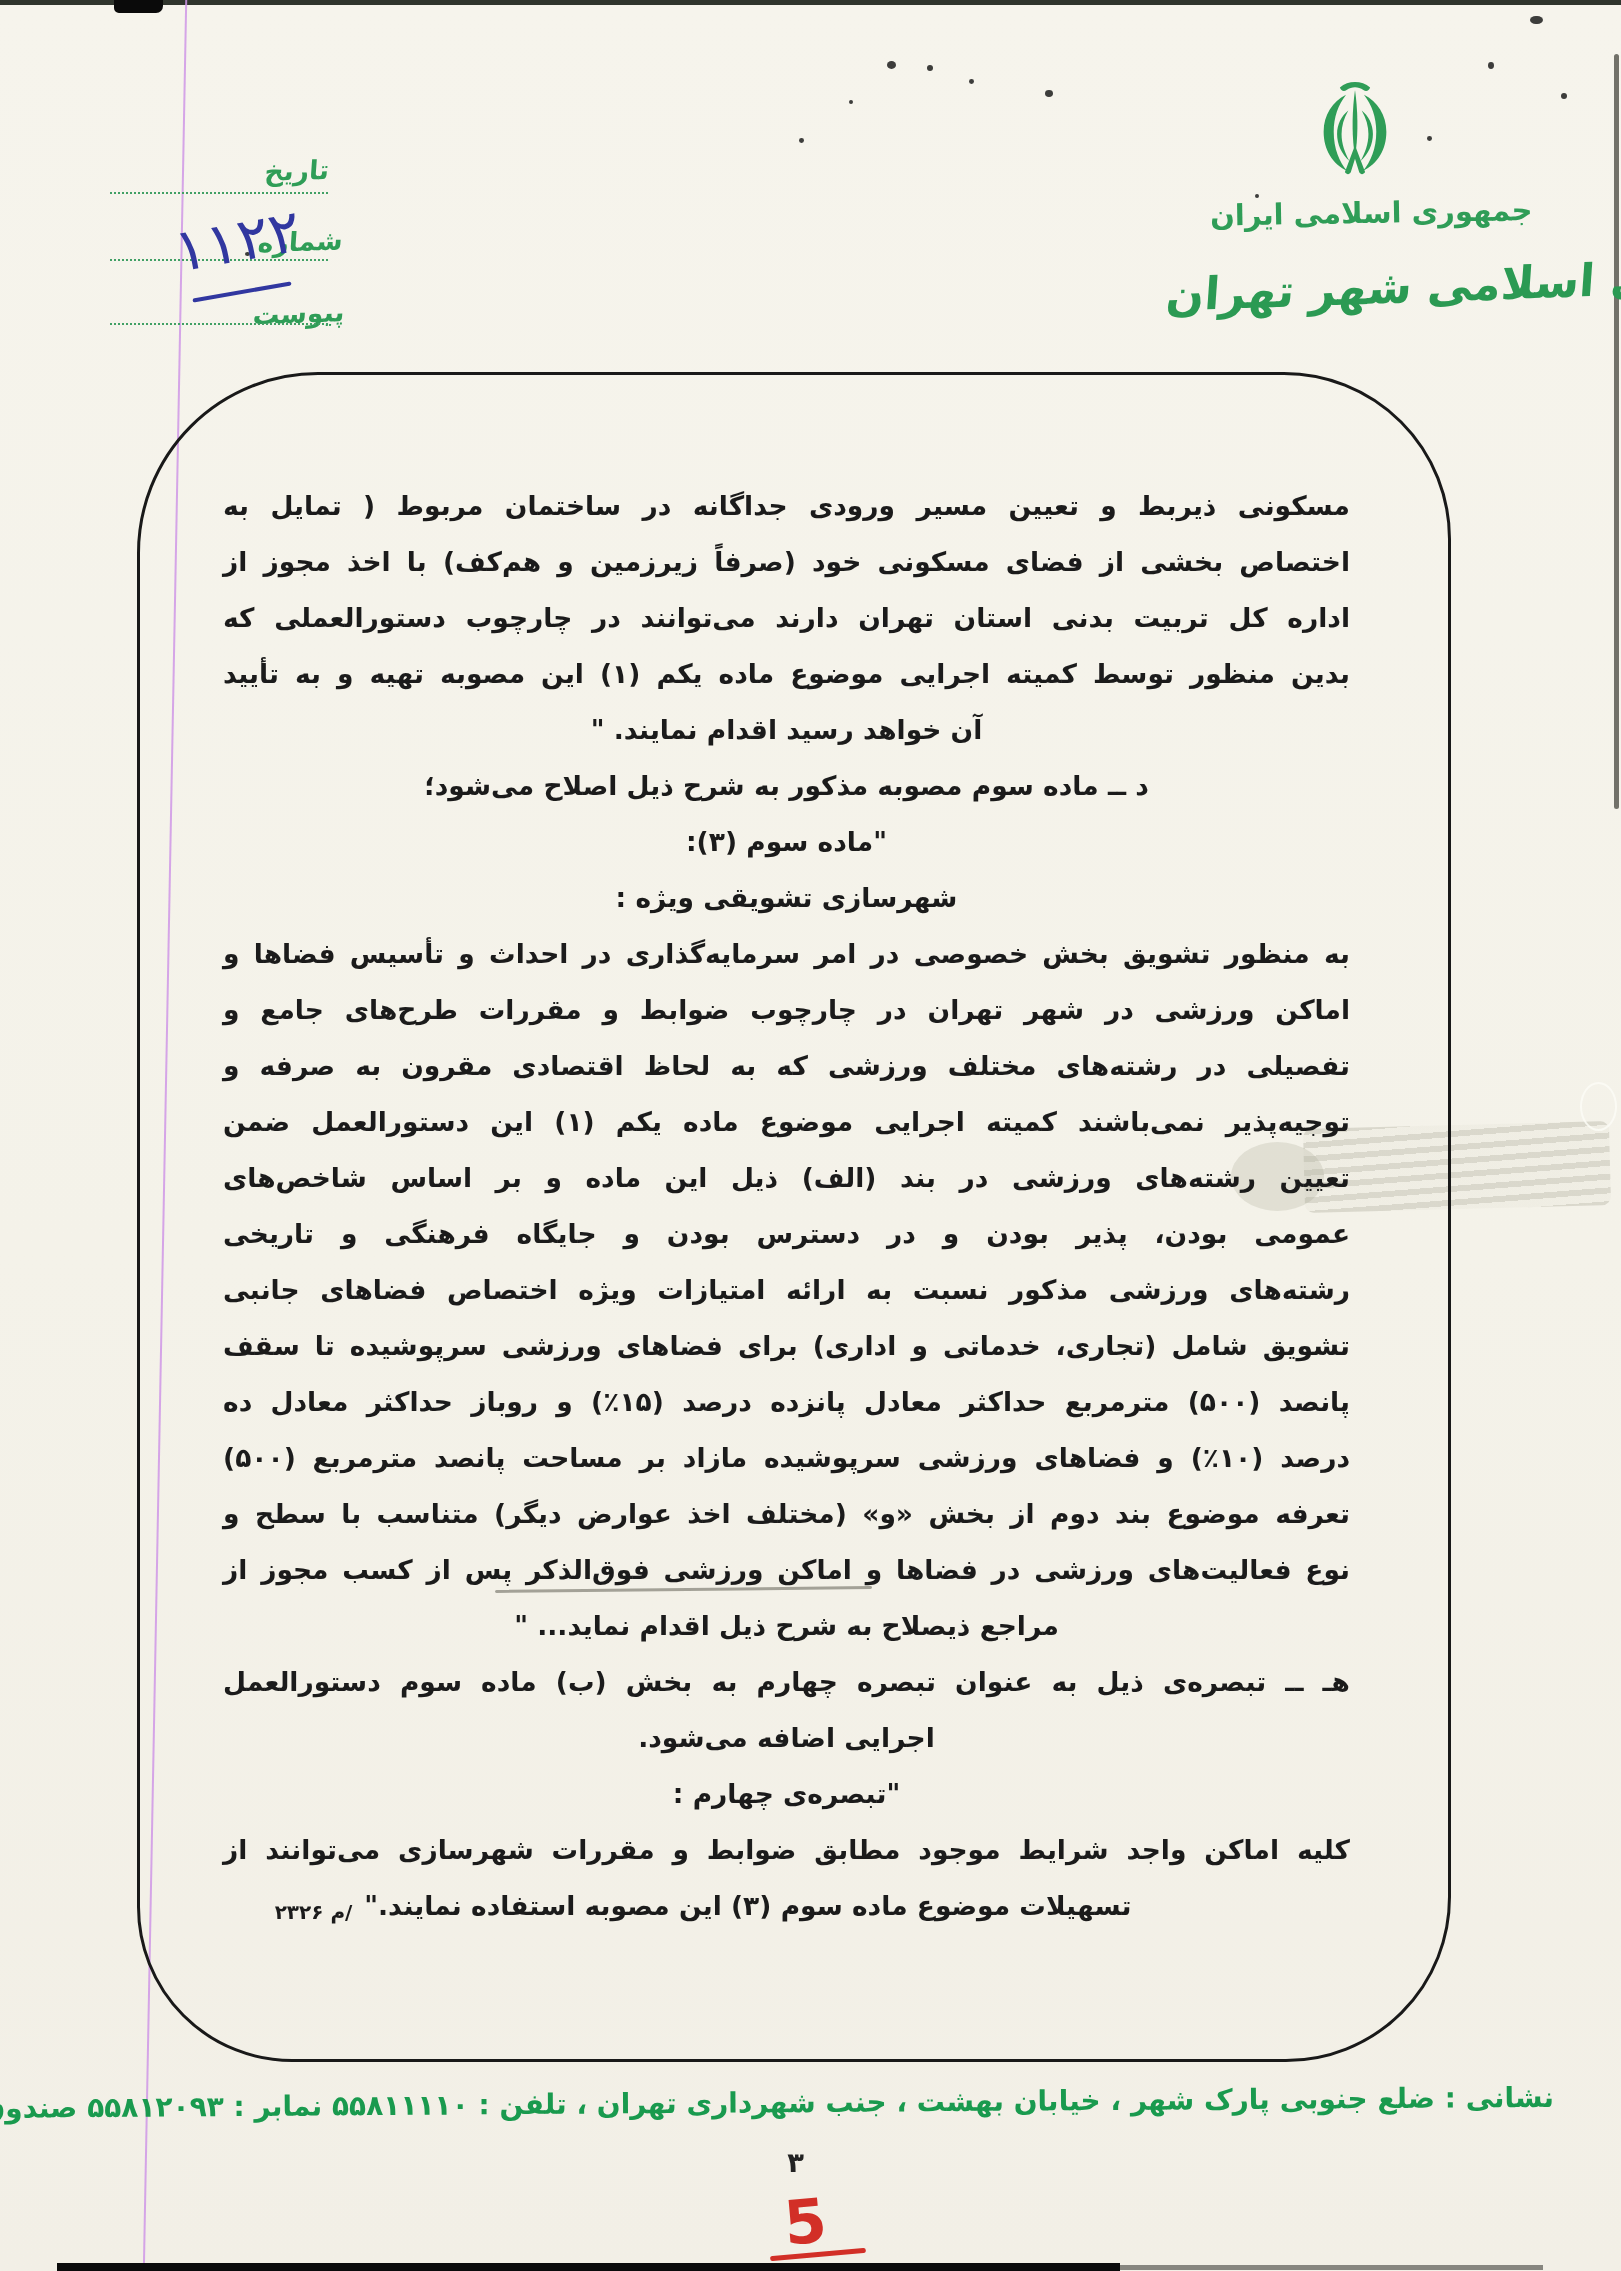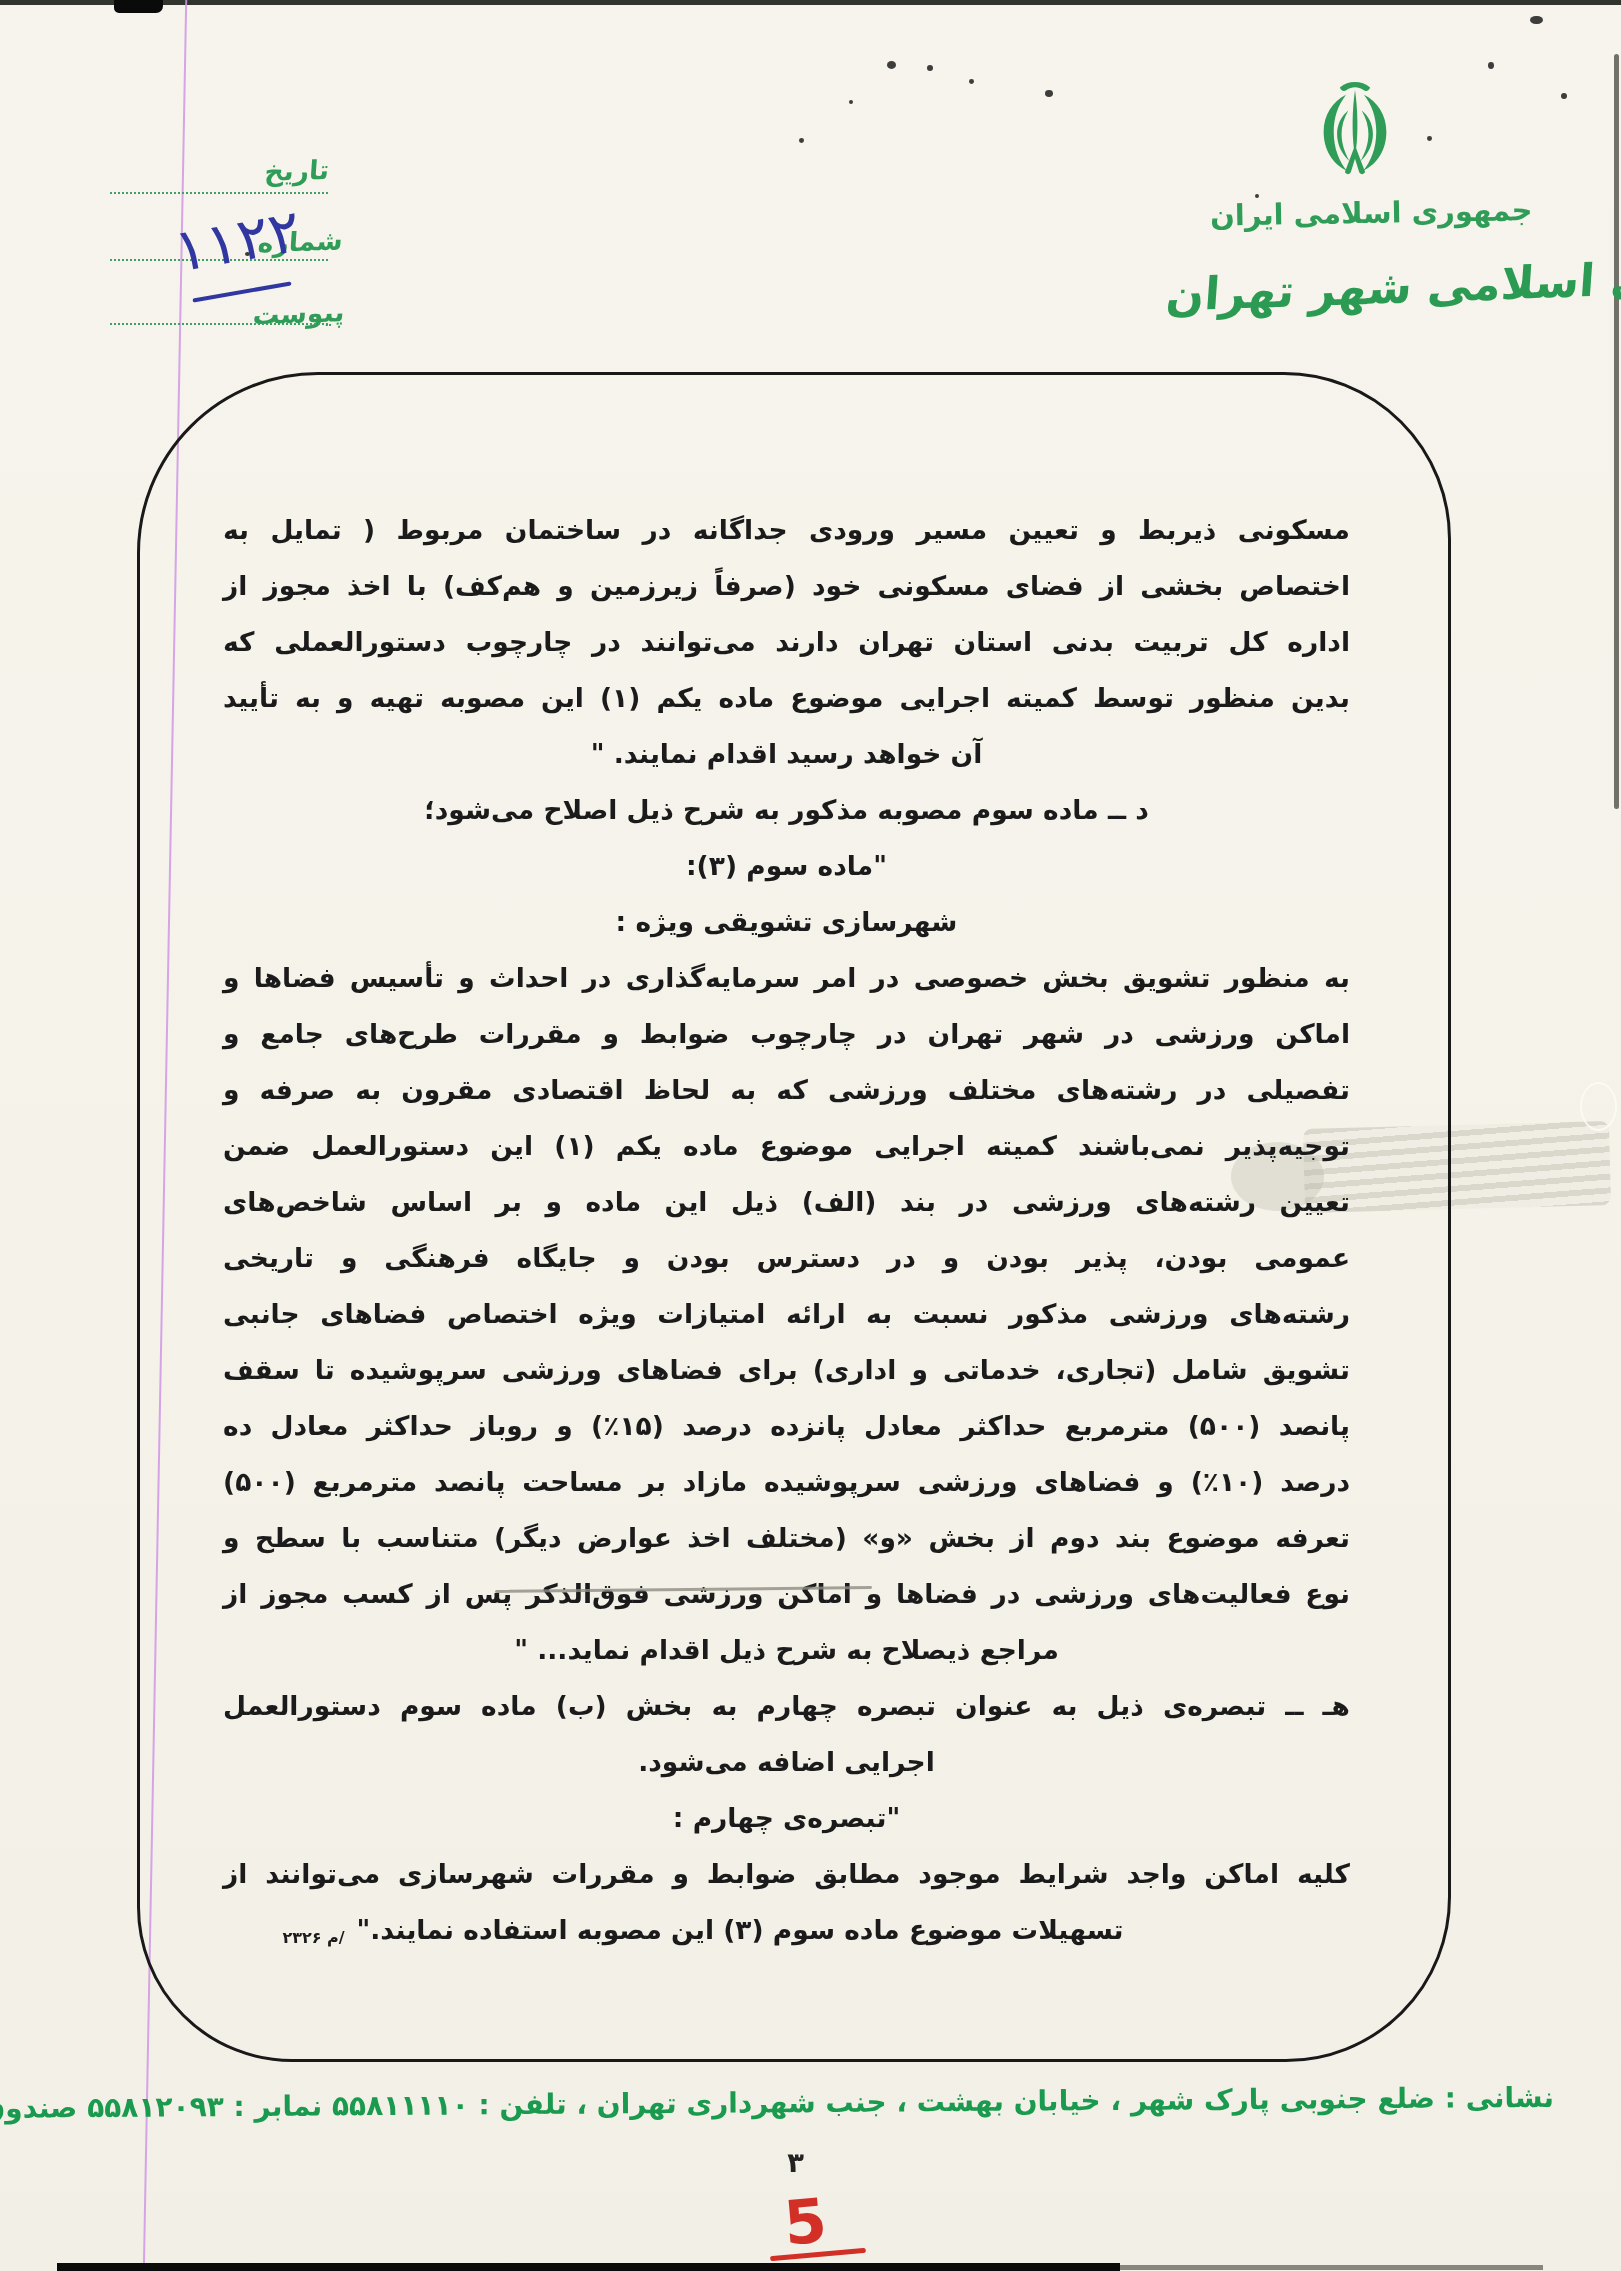--- a/index.html
+++ b/index.html
@@ -37,26 +37,26 @@
   .lbl-number{left:258px;top:226px;width:71px;}
   .lbl-attach{left:253px;top:298px;width:76px;}
   .dotline{width:218px;height:0;border-bottom:2.9px dotted #41a065;}
   .dot1{left:110px;top:192px;} .dot2{left:110px;top:259px;} .dot3{left:110px;top:323px;}
   .hand-number{left:174px;top:206px;font-size:59px;color:#3137a0;transform:rotate(-10deg);
     white-space:nowrap;letter-spacing:3.9px;}
   .hand-underline{left:192px;top:290px;width:100px;height:3.9px;background:#3137a0;border-radius:2px;transform:rotate(-10deg);}
   
   .frame{left:137px;top:372px;width:1308px;height:1684px;border:3.9px solid #191919;
     border-radius:181px 167px 165px 155px;}
-  .bodytext{left:223px;top:502px;width:1127px;direction:rtl;color:#1b1b1b;}
+  .bodytext{left:223px;top:478px;width:1127px;direction:rtl;color:#1b1b1b;}
   .ln{height:56px;line-height:56px;font-size:26.5px;font-weight:bold;}
   .ln.j{text-align:justify;text-align-last:justify;}
   .ln.r{text-align:center;white-space:nowrap;}
   .ln.indent{padding-right:167px;}
-  .note{font-size:16px;font-weight:bold;position:relative;top:3.9px;margin-right:11.8px;}
+  .note{font-size:20px;font-weight:bold;position:relative;top:3.9px;margin-right:11.8px;}
   .pencil-underline{left:495px;top:1588px;width:377px;height:2.9px;background:#8e8d82;opacity:.8;
     border-radius:2px;transform:rotate(-.6deg);}
   
   .footer-address{left:69px;top:2086px;width:1485px;direction:rtl;text-align:center;font-size:28px;
     font-weight:bold;color:#199a4e;white-space:nowrap;transform:rotate(-.4deg);}
   .page-number{left:774px;top:2147px;width:43px;text-align:center;font-size:27.4px;font-weight:bold;color:#222;}
   .red-five{left:784px;top:2186px;font-size:61px;font-weight:bold;color:#d22f27;transform:rotate(-5deg);}
   .red-underline{left:770px;top:2252px;width:96px;height:4.9px;background:#d22f27;border-radius:2.9px;transform:rotate(-5deg);}
 </style>
 </head>

